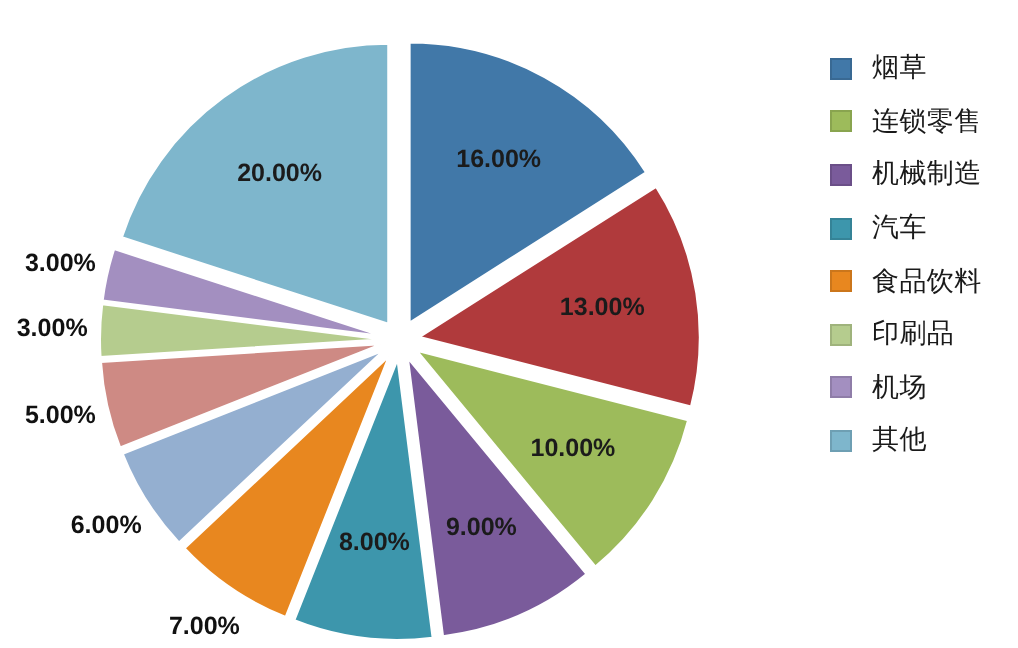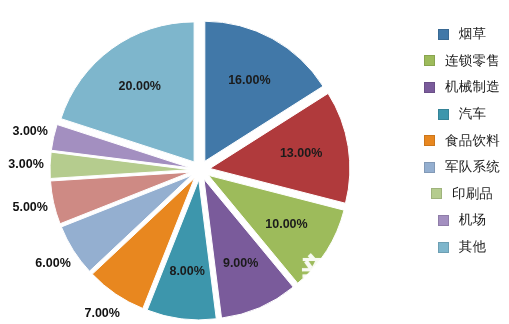--- a/index.html
+++ b/index.html
@@ -55,21 +55,20 @@
     height: 292px;
     display: flex;
     flex-direction: column;
     justify-content: flex-start;
   }
   .legend-item {
     display: flex;
     align-items: center;
     height: 26.6px;
     gap: 10px;
-    justify-content: center;
   }
   .legend-swatch {
     width: 11px;
     height: 11px;
     flex: 0 0 11px;
     border: 1px solid rgba(0,0,0,0.12);
     box-sizing: border-box;
   }
   .legend-label {
     font-family: "DejaVu Sans", "Liberation Sans", sans-serif;
@@ -158,35 +157,27 @@
       </div>
       <div class="legend-item">
         <span class="legend-swatch" style="background: rgb(61, 150, 172);"></span>
         <span class="legend-label">汽车</span>
       </div>
       <div class="legend-item">
         <span class="legend-swatch" style="background: rgb(232, 135, 31);"></span>
         <span class="legend-label">食品饮料</span>
       </div>
       <div class="legend-item">
-        <span class="legend-swatch" style="background: rgb(148, 175, 208);"></span>
-        <span class="legend-label">军队系统</span>
-      </div>
-      <div class="legend-item">
         <span class="legend-swatch" style="background: rgb(181, 204, 142);"></span>
         <span class="legend-label">印刷品</span>
       </div>
       <div class="legend-item">
         <span class="legend-swatch" style="background: rgb(163, 143, 192);"></span>
         <span class="legend-label">机场</span>
       </div>
       <div class="legend-item">
         <span class="legend-swatch" style="background: rgb(126, 182, 204);"></span>
         <span class="legend-label">其他</span>
       </div>
     </div>
 
-  <div id="watermark">
-    <div class="wm-main">新三板</div>
-    <div class="wm-sub">XINSANBAN</div>
-  </div>
 
 </div>
 
 </body></html>

